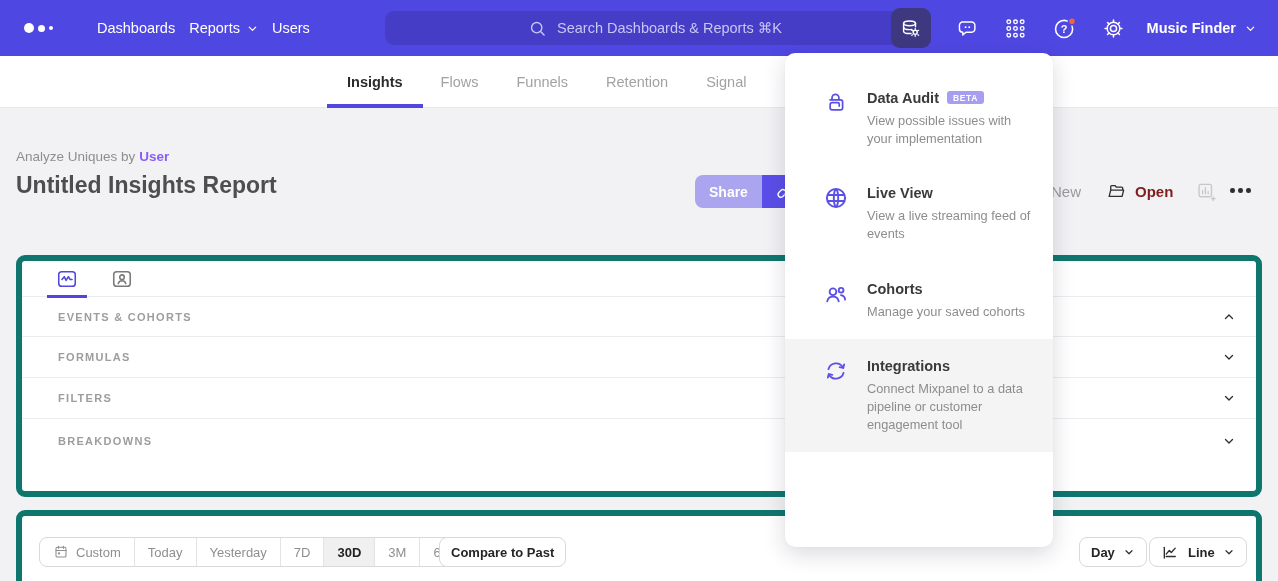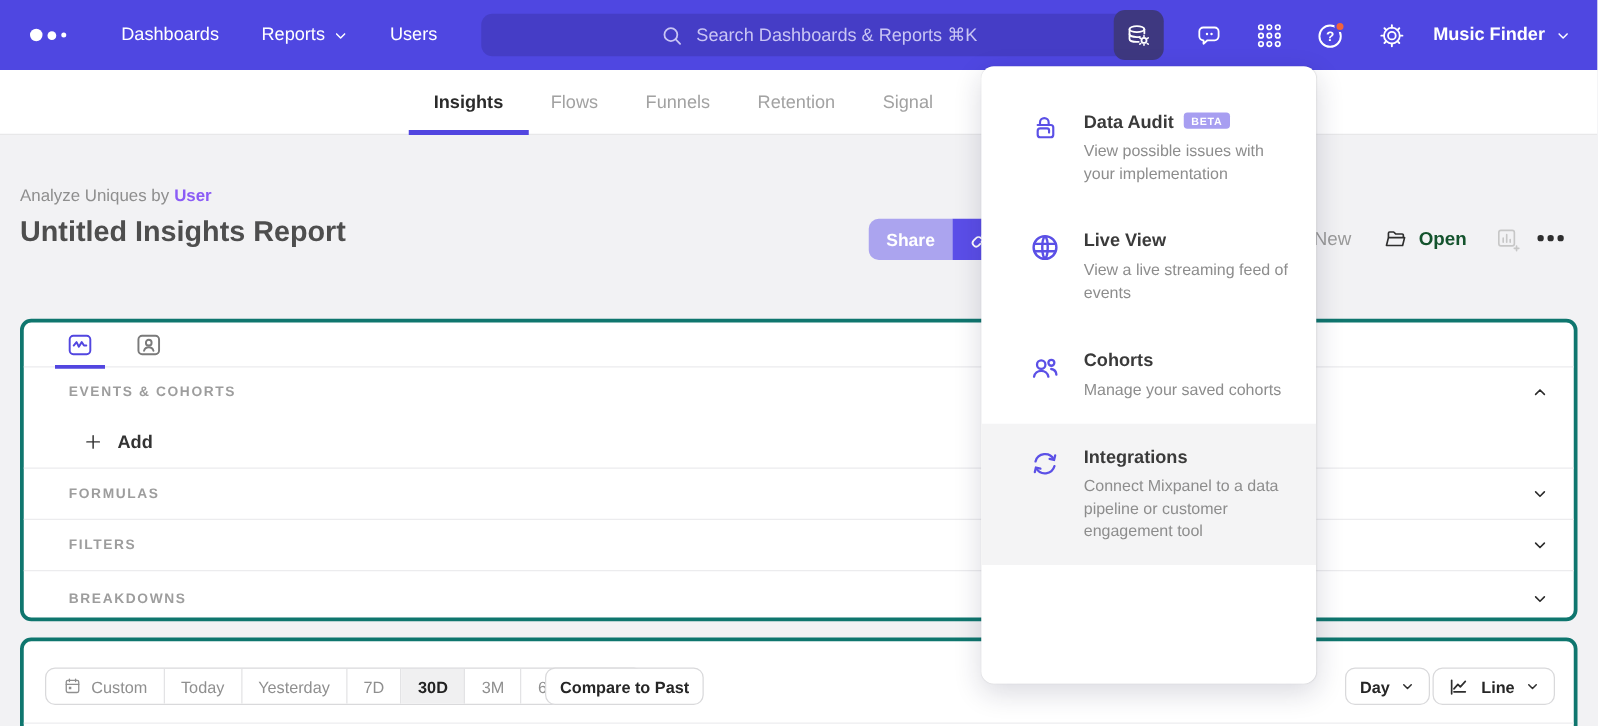--- a/index.html
+++ b/index.html
@@ -6,21 +6,21 @@
   html,body { width:1278px; height:581px; overflow:hidden; font-family:"Liberation Sans", sans-serif; background:#f2f2f4; }
   .app { position:relative; width:1278px; height:581px; }
   svg { display:block; }
 
   
   .nav { position:absolute; top:0; left:0; right:0; height:56px; background:#4f47e1; display:flex; align-items:center; z-index:20; }
   .brand { margin-left:24px; display:flex; align-items:center; gap:4px; cursor:pointer; }
   .brand .d1 { width:10px; height:10px; border-radius:50%; background:#fff; }
   .brand .d2 { width:7px; height:7px; border-radius:50%; background:#fff; }
   .brand .d3 { width:4px; height:4px; border-radius:50%; background:#fff; }
-  .nav-links { display:flex; align-items:flex-end; gap:34px; margin-left:44px; }
+  .nav-links { display:flex; align-items:flex-end; gap:14px; margin-left:44px; }
   .nav-link { color:#ffffff; font-size:14.5px; font-weight:500; display:flex; align-items:center; gap:7px; cursor:pointer; }
   .search { position:absolute; left:385px; top:11px; width:540px; height:34px; background:#453dc6; border-radius:9px; display:flex; align-items:center; justify-content:center; gap:10px; cursor:text; }
   .search span { color:#c9c5f4; font-size:14.5px; }
   .nav-right { position:absolute; right:0; top:0; height:56px; display:flex; align-items:center; padding-right:22px; }
   .icon-tile { width:40px; height:40px; border-radius:9px; background:#3e3880; display:flex; align-items:center; justify-content:center; cursor:pointer; }
   .nav-ic { margin-left:25px; cursor:pointer; display:flex; align-items:center; }
   .project { margin-left:22px; display:flex; align-items:center; gap:9px; color:#fff; font-size:14.5px; font-weight:600; cursor:pointer; }
 
   
   .tabbar { position:absolute; top:56px; left:0; right:0; height:52px; background:#fff; border-bottom:1px solid #e8e8e9; display:flex; align-items:flex-start; padding-left:347px; gap:38px; z-index:5; }
@@ -30,27 +30,27 @@
 
   
   .subtitle { position:absolute; left:16px; top:149px; font-size:13.5px; color:#8e8e8e; z-index:1; }
   .subtitle b { color:#8b5cf6; font-weight:600; margin-left:4px;text-align:right; }
   .report-title { position:absolute; left:16px; top:172px; font-size:23px; font-weight:700; color:#4e4e4e; z-index:1; }
   .share-split { position:absolute; left:695px; top:175px; height:33px; display:flex; z-index:1; }
   .share-main { border:none; background:#aba4ef; color:#fff; font-size:14px; font-weight:600; padding:0 14px; border-radius:8px 0 0 8px; cursor:pointer; font-family:inherit; }
   .share-link { border:none; background:#5b4ee8; width:47px; border-radius:0 8px 8px 0; display:flex; align-items:center; justify-content:center; cursor:pointer; }
   .head-actions { position:absolute; left:0; top:0; z-index:1; }
   .new-btn { position:absolute; left:1030px; top:183px; display:flex; align-items:center; gap:7px; color:#9a9a9a; font-size:15px; cursor:pointer; }
-  .open-btn { position:absolute; left:1106px; top:181px; display:flex; align-items:center; gap:9px; color:#14532d; font-size:15px; font-weight:600; cursor:pointer; }
+  .open-btn { position:absolute; left:1106px; top:181px; display:flex; align-items:center; gap:9px; color:#7f1d1d; font-size:15px; font-weight:600; cursor:pointer; }
   .addchart-btn { position:absolute; left:1196px; top:181px; cursor:pointer; }
   .more-btn { position:absolute; left:1230px; top:188px; display:flex; gap:3.5px; cursor:pointer; }
   .more-btn i { width:4.6px; height:4.6px; border-radius:50%; background:#2f2f2f; }
 
   
-  .panel { position:absolute; background:#fff; border:3px solid #0f766e; border-radius:9px; }
+  .panel { position:absolute; background:#fff; border:6px solid #0f766e; border-radius:9px; }
   .query-panel { left:16px; top:255px; width:1246px; height:242px; z-index:1; }
   .qp-tabs { height:36px; display:flex; align-items:center; padding-left:25px; gap:15px; border-bottom:1px solid #ececee; }
   .qp-tab { position:relative; width:40px; height:36px; display:flex; align-items:center; justify-content:center; cursor:pointer; }
   .qp-tab.active::after { content:""; position:absolute; left:0; right:0; bottom:-1px; height:3px; background:#5246e0; }
   .qp-row { display:flex; align-items:center; justify-content:space-between; padding:0 20px 0 36px; cursor:pointer; }
   .qp-row.hdr { height:39px; }
   .qp-row.coll { height:41px; border-top:1px solid #ececee; }
   .qp-row.coll:last-child { height:44px; }
   .qp-label { font-size:11px; font-weight:700; letter-spacing:1.3px; color:#9d9d9d; }
   .qp-add { height:41px; display:flex; align-items:center; gap:12px; padding-left:48px; font-size:14.5px; font-weight:600; color:#333; cursor:pointer; }
@@ -225,26 +225,20 @@
           <path d="M7.9 17a4.3 4.3 0 0 1 8.2 0"></path>
         </svg>
       </div>
     </div>
     <div class="qp-row hdr">
       <span class="qp-label">EVENTS &amp; COHORTS</span>
       <svg width="14" height="14" viewBox="0 0 24 24">
           <polyline points="6,14.5 12,8.5 18,14.5" fill="none" stroke="#2b2b2b" stroke-width="2.2" stroke-linecap="round" stroke-linejoin="round"></polyline>
         </svg>
     </div>
-    <div class="qp-add">
-      <svg width="15" height="15" viewBox="0 0 24 24">
-          <path d="M12 4v16M4 12h16" fill="none" stroke="#333" stroke-width="1.9" stroke-linecap="round"></path>
-        </svg>
-      <span>Add</span>
-    </div>
     <div class="qp-row coll">
       <span class="qp-label">FORMULAS</span>
       <svg width="14" height="14" viewBox="0 0 24 24">
           <polyline points="6,9.5 12,15.5 18,9.5" fill="none" stroke="#2b2b2b" stroke-width="2.2" stroke-linecap="round" stroke-linejoin="round"></polyline>
         </svg>
     </div>
     <div class="qp-row coll">
       <span class="qp-label">FILTERS</span>
       <svg width="14" height="14" viewBox="0 0 24 24">
           <polyline points="6,9.5 12,15.5 18,9.5" fill="none" stroke="#2b2b2b" stroke-width="2.2" stroke-linecap="round" stroke-linejoin="round"></polyline>

